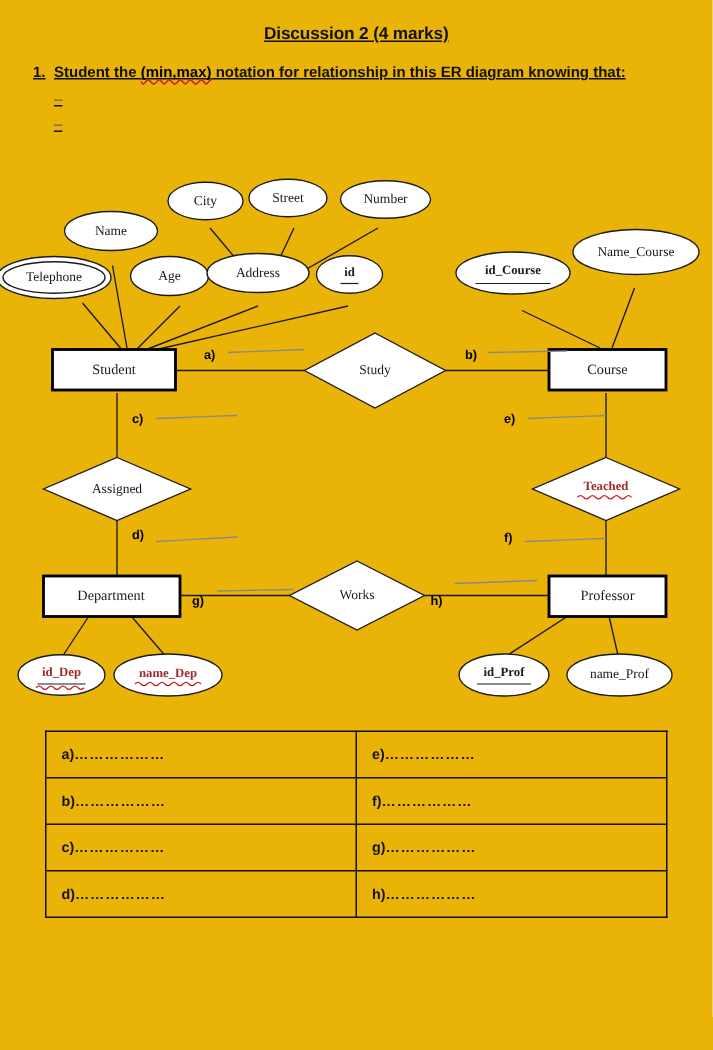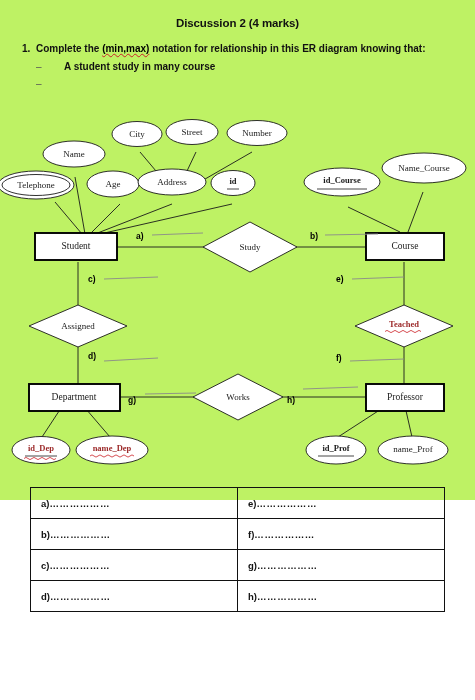--- a/index.html
+++ b/index.html
@@ -10,23 +10,24 @@
   body {
     width: 475px;
     height: 700px;
     overflow: hidden;
     font-family: "Liberation Sans", sans-serif;
     color: #111111;
     position: relative;
   }
   .page {
     width: 475px;
-    height: 500px;
+    height: 700px;
     position: relative;
-    background: #bef264;
+    background: #eab308;
+    text-decoration: underline;
   }
 
   
   .doc-title {
     text-align: center;
     font-weight: bold;
     font-size: 11.5px;
     letter-spacing: -0.1px;
     margin: 0;
     padding-top: 17px;
@@ -165,26 +166,25 @@
 </head>
 <body>
 
 <div class="page">
 
   <div class="doc-title">Discussion 2 (4 marks)</div>
 
   <div class="question-block">
     <div class="q-row">
       <span class="q-num">1.</span>
-      <span class="q-text"><span>Complete the </span><span class="spell">(min,max)</span><span> notation for relationship in this ER diagram knowing that:</span></span>
+      <span class="q-text"><span>Student the </span><span class="spell">(min,max)</span><span> notation for relationship in this ER diagram knowing that:</span></span>
     </div>
     <ul class="bullets">
       <li>
         <span class="dash">–</span>
-        <span>A student study in many course</span>
       </li>
       <li>
         <span class="dash">–</span>
       </li>
     </ul>
   </div>
 
   <div class="diagram-wrap">
     <svg class="er" width="475" height="370" viewBox="0 0 475 370">
 

